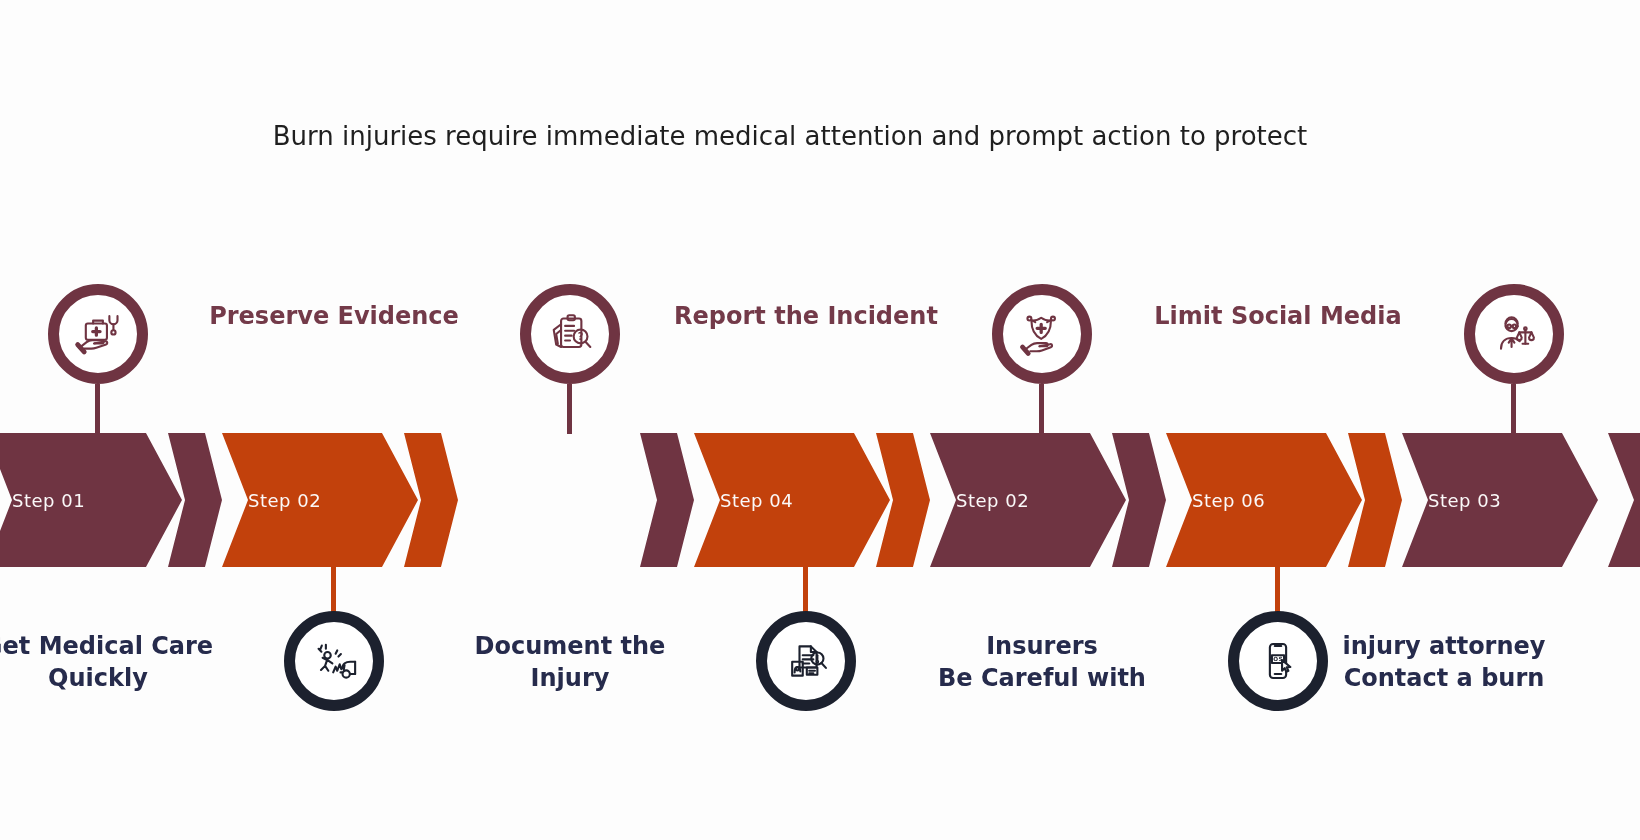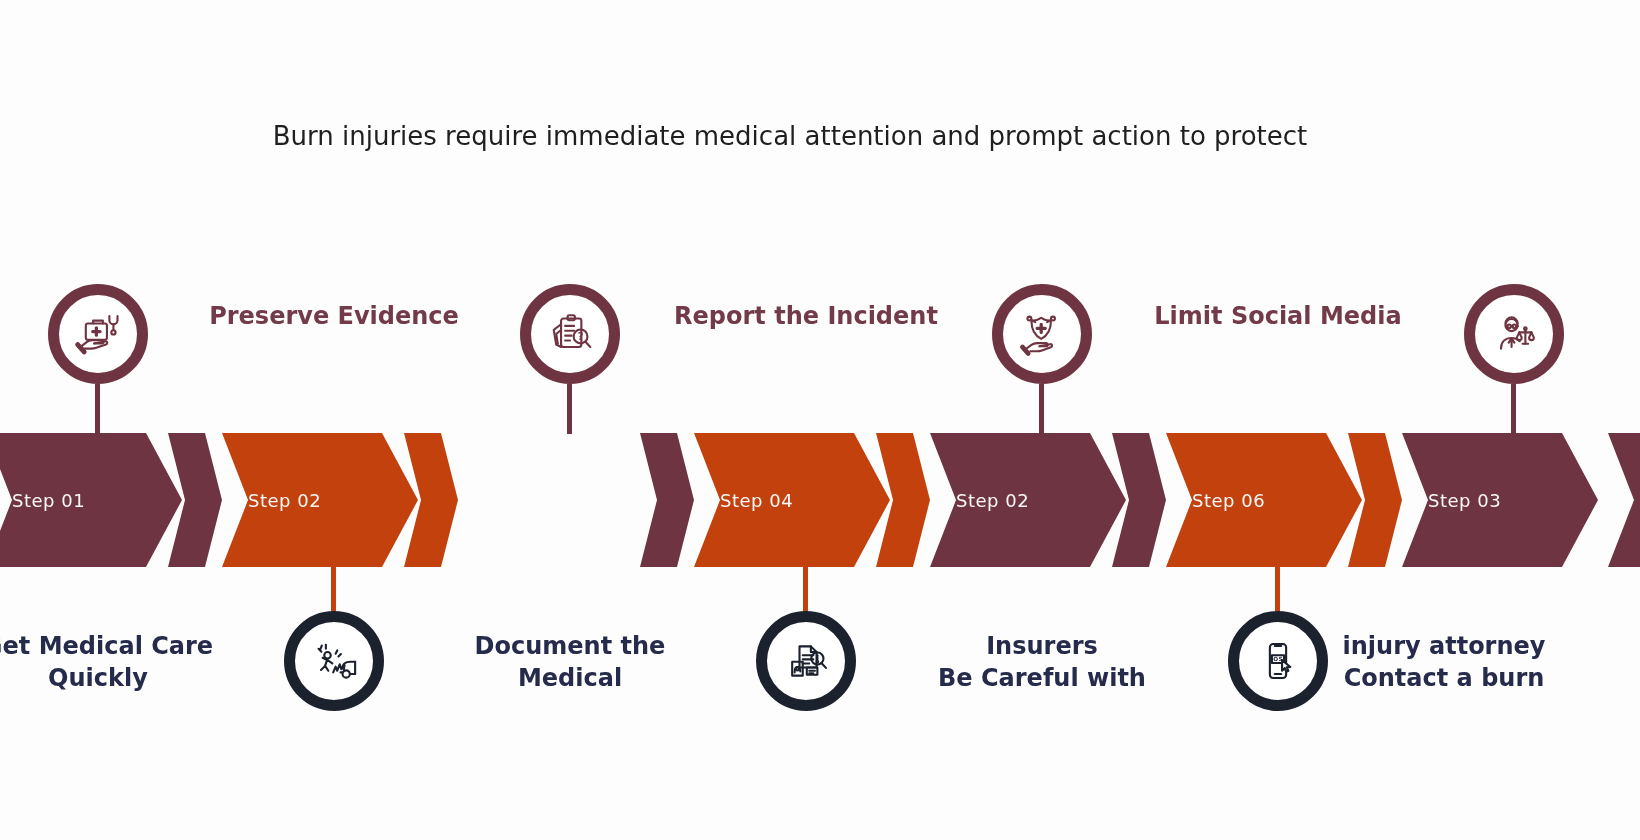--- a/index.html
+++ b/index.html
@@ -126,21 +126,21 @@
         <rect x="29" y="9" width="9" height="6" rx="2"></rect>
         <path d="M26 22 h11 M26 28 h11 M26 34 h8 M26 40 h6"></path>
         <circle cx="45" cy="35" r="8.5"></circle>
         <path d="M51 41.5 l6 6.5"></path>
         <text x="45" y="39.5" font-size="12" text-anchor="middle">?</text>
       </svg>
     </div>
     <div class="chev-mini maroon"></div>
     <div class="caption below">
       <span>Document the</span>
-      <span>Medical</span>
+      <span>Injury</span>
     </div>
   </div>
 
   <div class="step-cell" style="left:694px">
     <div class="caption above">
       <span>Report the Incident</span>
       <span></span>
     </div>
     <div class="chev-body navy">
       <span class="num">Step 04</span>

